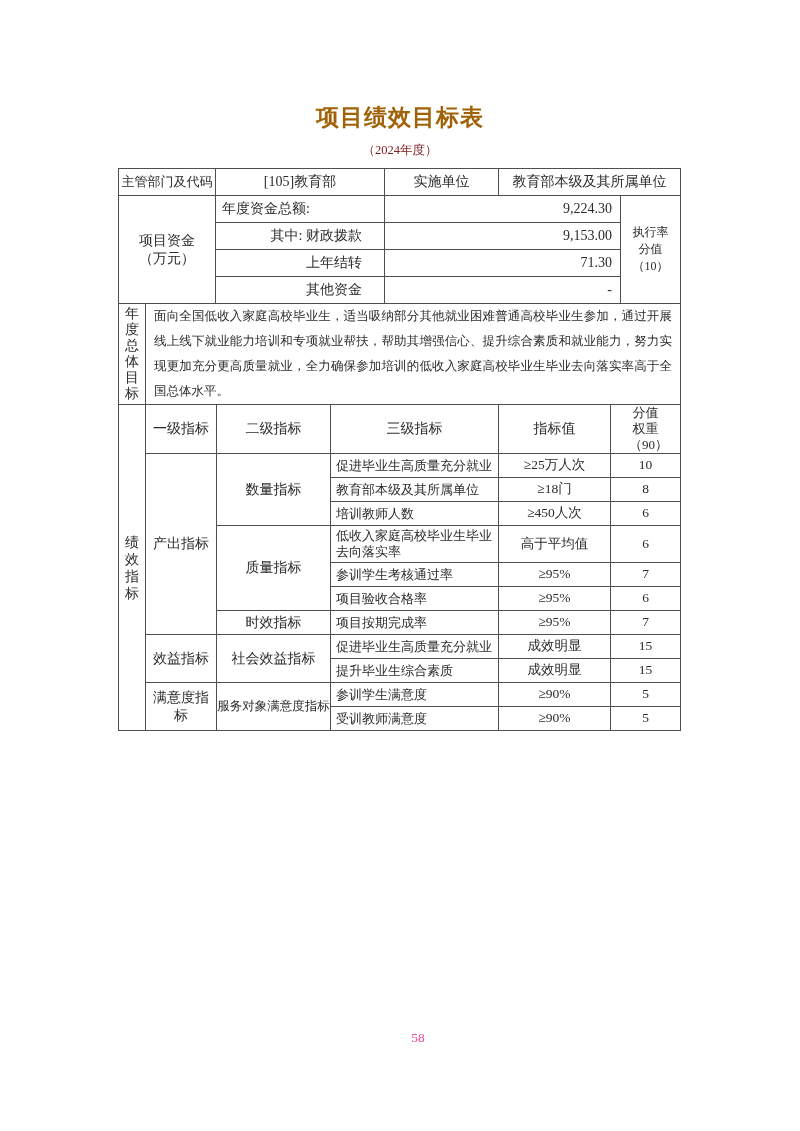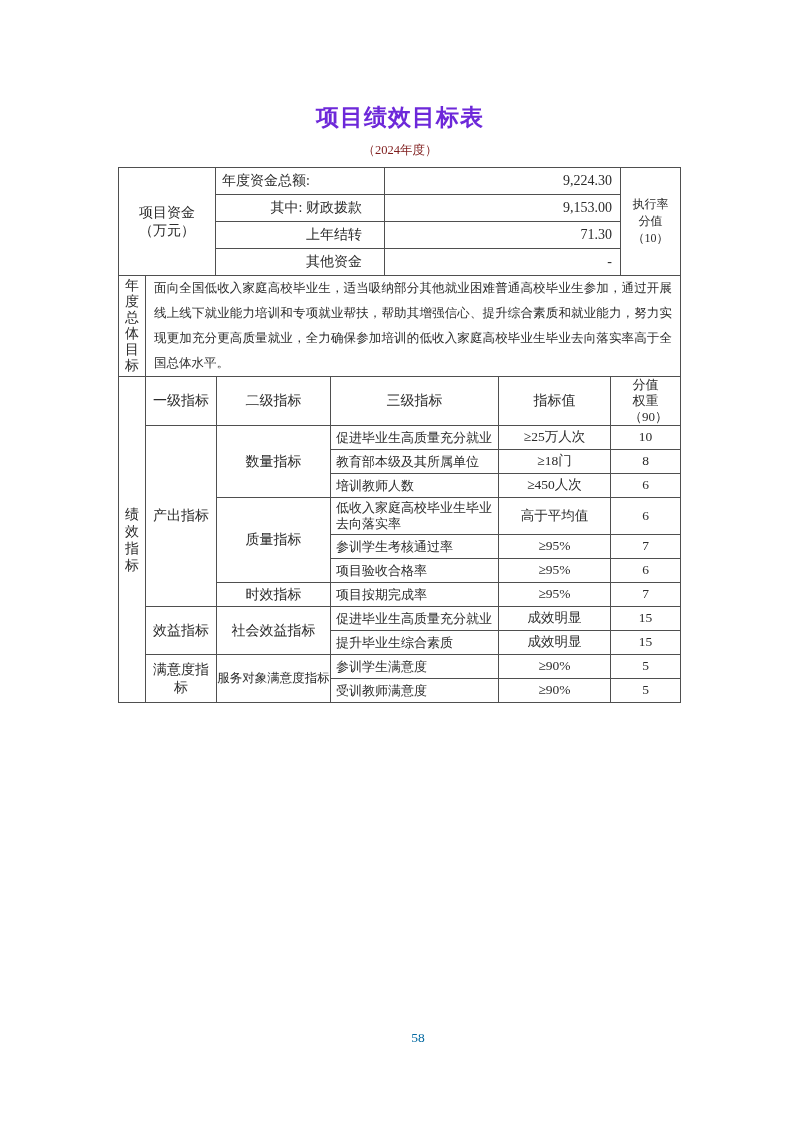--- a/index.html
+++ b/index.html
@@ -3,21 +3,21 @@
 <meta charset="utf-8">
 <style>
   html,body { margin:0; padding:0; }
   body {
     width:800px; height:1131px; position:relative;
     background:#ffffff; color:#2b2b2b;
     font-family:"Liberation Serif","DejaVu Serif",serif;
   }
   .doc-title {
     position:absolute; top:102px; left:0; width:800px;
-    text-align:center; font-size:23px; font-weight:bold; color:#6d28d9;
+    text-align:center; font-size:23px; font-weight:bold; color:#a16207;
     font-family:"Liberation Sans","DejaVu Sans",sans-serif; letter-spacing:1px;
   }
   .doc-subtitle {
     position:absolute; top:142px; left:0; width:800px;
     text-align:center; font-size:12.5px; color:#7f1d1d;
   }
   .sheet { position:absolute; left:118px; top:168px; width:562px; }
   table { border-collapse:collapse; table-layout:fixed; width:562px; }
   table.stack { margin-top:-1px; }
   td {
@@ -40,39 +40,45 @@
   .goal-text {
     text-align:justify; font-size:12.5px; line-height:25px; padding:0 8px;
   }
   .l1cell, .l2cell { font-size:14px; padding:0 2px; }
   .l2fit { font-size:12.5px; white-space:nowrap; padding:0; }
   .l3cell { text-align:left; font-size:13px; padding:0 4px 0 5px; line-height:16px; }
   .valcell { font-size:13.5px; }
   .scorecell { font-size:13.5px; }
   .page-num {
     position:absolute; top:1030px; left:0; width:800px;
-    text-align:center; text-indent:36px; font-size:13.5px; color:#0369a1;
+    text-align:center; text-indent:36px; font-size:13.5px; color:#ec4899;
   }
 </style>
 </head>
 <body>
 
 <div class="doc-title">项目绩效目标表</div>
 <div class="doc-subtitle">（2024年度）</div>
 
 <div class="sheet">
 
   <table>
     <colgroup>
         <col style="width:97px">
         <col style="width:169px">
         <col style="width:114px">
         <col style="width:182px">
       </colgroup>
     <tbody>
+    <tr style="height:27px">
+      <td class="tight">主管部门及代码</td>
+      <td>[105]教育部</td>
+      <td>实施单位</td>
+      <td>教育部本级及其所属单位</td>
+    </tr>
   </tbody>
     </table>
 
   <table class="stack">
     <colgroup>
         <col style="width:97px">
         <col style="width:169px">
         <col style="width:236px">
         <col style="width:60px">
       </colgroup>

